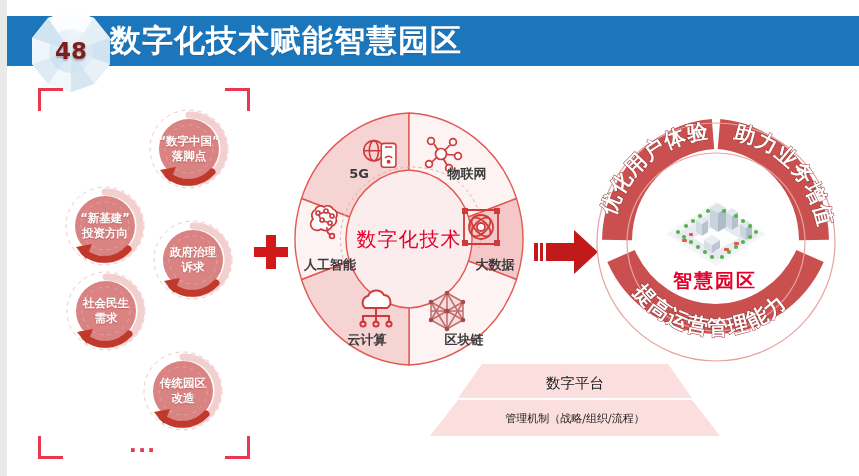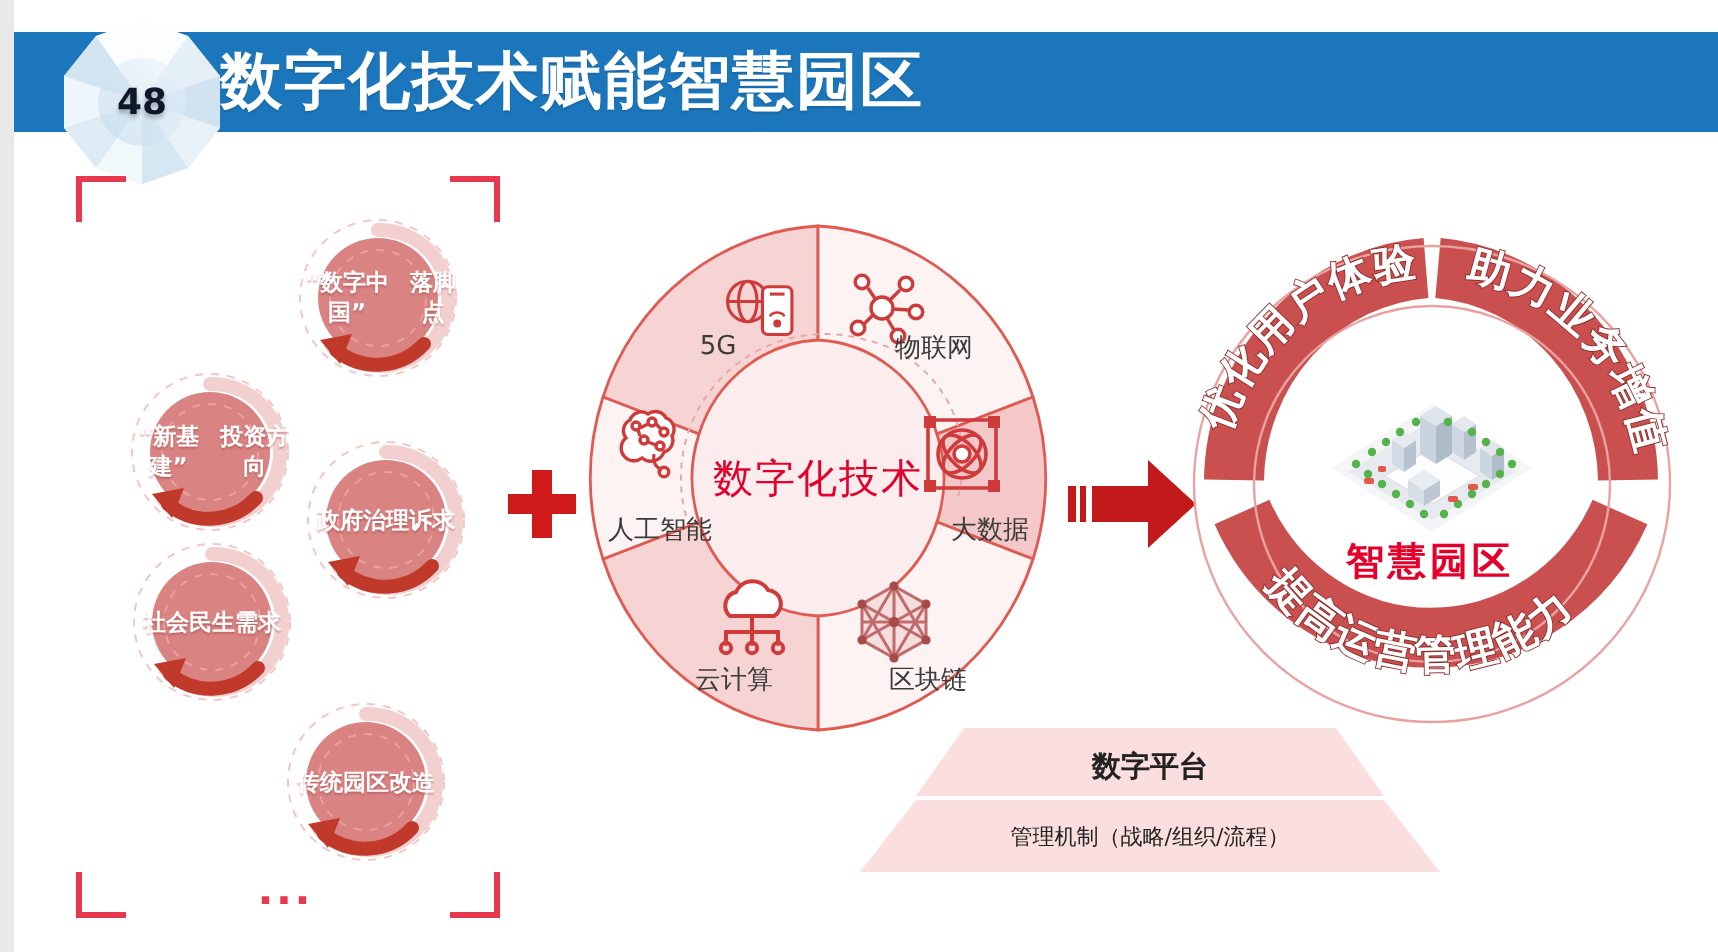--- a/index.html
+++ b/index.html
@@ -26,21 +26,21 @@
     color:#ffffff;font-size:31px;font-weight:bold;letter-spacing:1px;
     font-family:"DejaVu Sans","Liberation Sans",sans-serif;
     white-space:nowrap;
     text-shadow:0 1px 1px rgba(0,0,0,.12);
   }
   .badge-wrap{position:absolute;left:28px;top:8px;width:86px;height:86px;}
   .badge-wrap svg{display:block;}
   .badge-num{
     position:absolute;left:0;top:0;width:86px;height:86px;
     display:flex;align-items:center;justify-content:center;
-    font-size:18px;font-weight:bold;color:#0f172a;
+    font-size:23px;font-weight:bold;color:#7f1d1d;
     font-family:"DejaVu Sans","Liberation Sans",sans-serif;
     text-shadow:0 2px 2px rgba(0,0,0,.25);
     letter-spacing:0px;
   }
 
   
   .bracket{position:absolute;border-color:#e8384f;}
   .bk-tl{left:38px;top:88px;width:22px;height:20px;border-left:3px solid #e8384f;border-top:3px solid #e8384f;}
   .bk-tr{left:225px;top:88px;width:22px;height:20px;border-right:3px solid #e8384f;border-top:3px solid #e8384f;}
   .bk-bl{left:38px;top:436px;width:22px;height:20px;border-left:3px solid #e8384f;border-bottom:3px solid #e8384f;}
@@ -48,21 +48,21 @@
   .ellipsis-dots{
     position:absolute;left:118px;top:436px;width:50px;height:20px;
     color:#e8384f;font-size:26px;font-weight:bold;line-height:14px;
     text-align:center;letter-spacing:2px;
   }
 
   
   .cyc{position:absolute;width:86px;height:86px;}
   .cyc .lbl{
     position:absolute;left:0;top:0;width:86px;height:86px;
-    display:flex;flex-direction:row;align-items:center;justify-content:center;
+    display:flex;flex-direction:column;align-items:center;justify-content:center;
     color:#ffffff;font-size:11.5px;font-weight:bold;line-height:15px;
     text-align:center;
     font-family:"DejaVu Sans","Liberation Sans",sans-serif;
     text-shadow:0 1px 1px rgba(140,40,40,.35);
     pointer-events:none;
   }
 
   
   .plus{position:absolute;left:252px;top:233px;width:38px;height:38px;}
 
@@ -74,21 +74,21 @@
   .hub-center{
     position:absolute;left:0;top:0;width:252px;height:262px;
     display:flex;align-items:center;justify-content:center;
     pointer-events:none;
   }
   .hub-center span{
     color:#e4002b;font-size:20px;font-weight:normal;letter-spacing:1px;
     font-family:"DejaVu Sans","Liberation Sans",sans-serif;
   }
   .hublbl{
-    position:absolute;color:#3b3b3b;font-size:13px;font-weight:normal;
+    position:absolute;color:#3b3b3b;font-size:13px;font-weight:bold;
     font-family:"DejaVu Sans","Liberation Sans",sans-serif;
     white-space:nowrap;text-align:center;
   }
 
   
   .ringwrap{position:absolute;left:596px;top:118px;width:240px;height:248px;}
   .park-img{position:absolute;left:662px;top:196px;width:108px;height:76px;}
   .park-label{
     position:absolute;left:640px;top:268px;width:150px;text-align:center;
     color:#e4002b;font-size:19px;font-weight:bold;letter-spacing:2px;
@@ -96,21 +96,20 @@
   }
 
   
   .trap{position:absolute;left:430px;top:362px;width:290px;height:92px;}
   .trap-t{
     position:absolute;left:430px;top:366px;width:290px;height:34px;
     display:flex;align-items:center;justify-content:center;
     color:#222;font-size:14.5px;
     font-family:"DejaVu Serif","Liberation Serif",serif;
     white-space:nowrap;
-    font-weight:bold;
   }
   .trap-b{
     position:absolute;left:430px;top:400px;width:290px;height:36px;
     display:flex;align-items:center;justify-content:center;
     color:#222;font-size:11px;
     font-family:"DejaVu Serif","Liberation Serif",serif;
     white-space:nowrap;
   }
 </style>
 </head>

